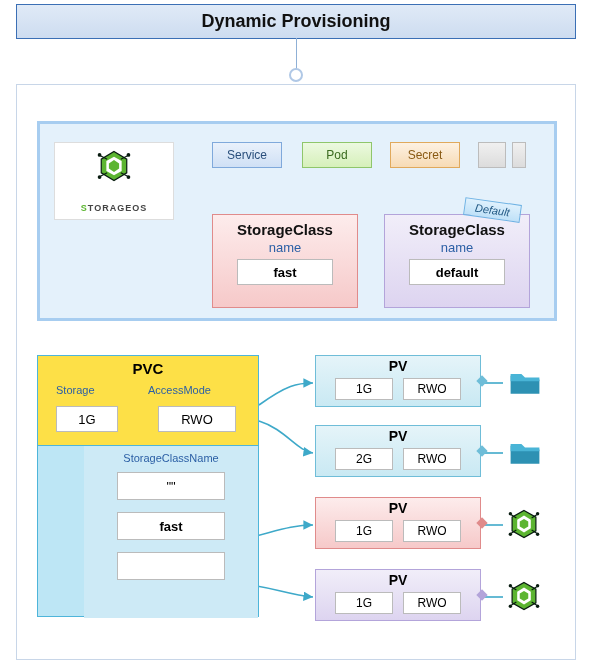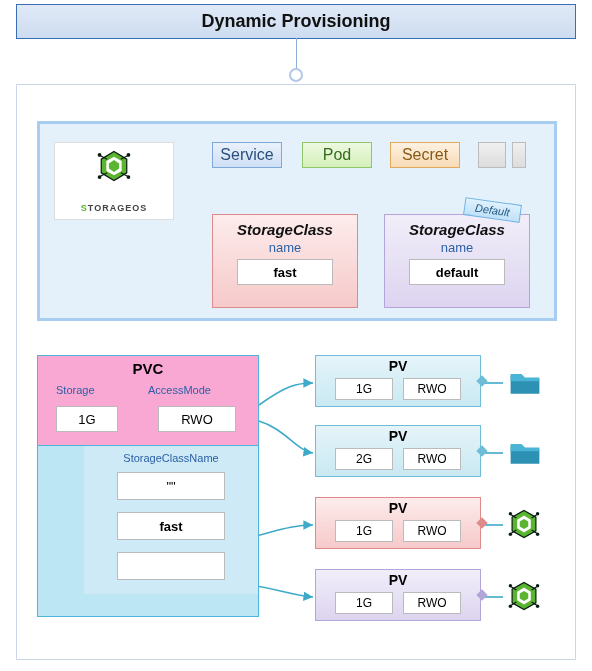--- a/index.html
+++ b/index.html
@@ -70,36 +70,36 @@
     letter-spacing: 1px;
     font-weight: 600;
     color: #444;
   }
   .logo-label .accent { color: #5cb531; }
   .res-chip {
     position: absolute;
     top: 18px;
     width: 70px; height: 26px;
     display: flex; align-items: center; justify-content: center;
-    font-size: 16px;
+    font-size: 12px;
     border: 1px solid;
   }
   .res-service { left: 172px; background: linear-gradient(#e9f1fb,#cfe0f5); border-color:#7fa9db; color:#2a4f7c;}
   .res-pod     { left: 262px; background: linear-gradient(#ecf9e0,#d6f0ba); border-color:#8fc66b; color:#3a6a1f;}
   .res-secret  { left: 350px; background: linear-gradient(#fdf1e2,#f7dbb5); border-color:#e0a95c; color:#8a5a14;}
   .res-blank1  { left: 438px; width:28px; background: linear-gradient(#f0f0f0,#dcdcdc); border-color:#bcbcbc;}
   .res-blank2  { left: 472px; width:14px; background: linear-gradient(#f0f0f0,#dcdcdc); border-color:#bcbcbc;}
   .sc-card {
     position: absolute;
     top: 90px; width: 146px; height: 94px;
     border: 1px solid;
     text-align: center;
     padding-top: 6px;
   }
-  .sc-card .title { font-size: 15px; font-weight: 600; font-style: italic; }
+  .sc-card .title { font-size: 15px; font-weight: 600; }
   .sc-card .sub   { font-size: 13px; color:#2b5fa5; margin: 2px 0 4px; }
   .sc-card .value {
     margin: 0 auto;
     background:#fff; border:1px solid #bbb;
     width: 96px; height: 26px;
     display:flex; align-items:center; justify-content:center;
     font-size:13px; font-weight:600;
   }
   .sc-red   { left: 172px; background: linear-gradient(#fdecec,#f6c9c9); border-color:#e08b8b; }
   .sc-purple{ left: 344px; background: linear-gradient(#f1eef9,#ddd4f0); border-color:#b3a4da; }
@@ -118,34 +118,34 @@
     position: absolute;
     left: 20px; top: 270px;
     width: 222px; height: 262px;
     background: #bde6f5;
     border: 1px solid #4eb5da;
   }
   .pvc-top {
     position: relative;
     height: 90px;
     border-bottom: 1px solid #4eb5da;
-    background: #f9a8d4;
+    background: #fde047;
   }
   .pvc-title { text-align:center; font-weight:600; font-size:15px; padding:4px 0;}
   .bluelabel { color:#2b5fa5; font-size:11px; font-weight:500;}
   .valbox {
     background:#fff; border:1px solid #bbb;
     display:flex; align-items:center; justify-content:center;
     font-size:13px;
   }
   .pvc-bottom {
     position: relative;
     flex: 1;
     background: #cdeaf6;
-    height: 148px;
+    height: 172px;
     margin-left: 46px;
   }
   .scn-title { text-align:center; padding:6px 0 8px;}
   .scn-val {
     margin: 0 auto 12px auto;
     width: 108px; height: 28px;
   }
   
   .pv-card {
     position: absolute;

